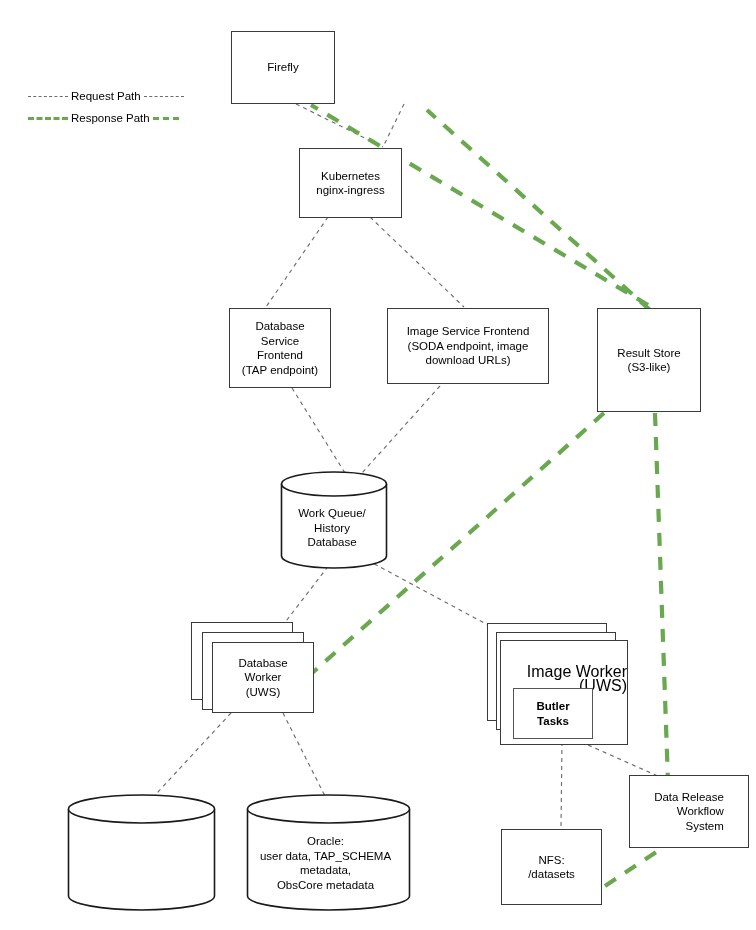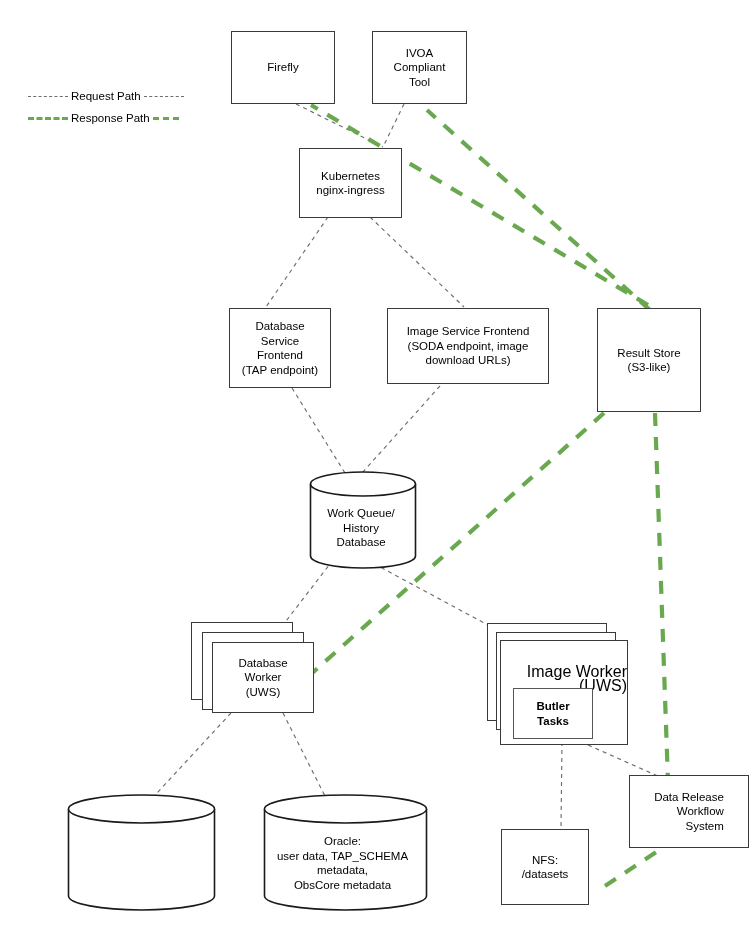--- a/index.html
+++ b/index.html
@@ -126,40 +126,37 @@
     </div>
     <div class="legend-row" style="left:28px; top:112px; width:170px;">
       <div class="legend-dash resp" style="width:40px;"></div>
       <div class="legend-label">Response Path</div>
       <div class="legend-dash resp" style="width:26px;"></div>
     </div>
   </div>
 
   <div class="node box" style="left:231px; top:31px; width:104px; height:73px;">Firefly</div>
 
-  <div class="node box" style="left:372px; top:31px; width:95px; height:73px;">IVOA
-Compliant
-Tool</div>
 
   <div class="node box" style="left:299px; top:148px; width:103px; height:70px;">Kubernetes
 nginx-ingress</div>
 
   <div class="node box" style="left:229px; top:308px; width:102px; height:80px;">Database
 Service
 Frontend
 (TAP endpoint)</div>
 
   <div class="node box" style="left:387px; top:308px; width:162px; height:76px;">Image Service Frontend
 (SODA endpoint, image
 download URLs)</div>
 
   <div class="node box" style="left:597px; top:308px; width:104px; height:104px;">Result Store
 (S3-like)</div>
 
-  <div class="cyl-wrap" style="left:309px; top:471px; width:104px; height:98px;">
+  <div class="cyl-wrap" style="left:280px; top:471px; width:104px; height:98px;">
     <svg width="108" height="98" viewBox="0 0 108 98">
       <path d="M1.5,13 L1.5,85 A52.5,12 0 0 0 106.5,85 L106.5,13" fill="#ffffff" stroke="#1a1a1a" stroke-width="1.6"></path>
       <ellipse cx="54" cy="13" rx="52.5" ry="12" fill="#ffffff" stroke="#1a1a1a" stroke-width="1.6"></ellipse>
     </svg>
     <div class="cyl-label" style="top:35px;">Work Queue/
 History
 Database</div>
   </div>
 
   <div class="stack-shadow" style="left:191px; top:622px; width:102px; height:78px;"></div>
@@ -177,31 +174,31 @@
 Tasks</div>
   </div>
 
   <div class="cyl-wrap" style="left:67px; top:794px; width:149px; height:117px;">
     <svg width="149" height="117" viewBox="0 0 149 117">
       <path d="M1.5,15 L1.5,102 A73,14 0 0 0 147.5,102 L147.5,15" fill="#ffffff" stroke="#1a1a1a" stroke-width="1.6"></path>
       <ellipse cx="74.5" cy="15" rx="73" ry="14" fill="#ffffff" stroke="#1a1a1a" stroke-width="1.6"></ellipse>
     </svg>
   </div>
 
-  <div class="cyl-wrap" style="left:257px; top:794px; width:165px; height:117px;padding-left:6px;">
+  <div class="cyl-wrap" style="left:240px; top:794px; width:165px; height:117px;padding-left:6px;">
     <svg width="165" height="117" viewBox="0 0 165 117">
       <path d="M1.5,15 L1.5,102 A81,14 0 0 0 163.5,102 L163.5,15" fill="#ffffff" stroke="#1a1a1a" stroke-width="1.6"></path>
       <ellipse cx="82.5" cy="15" rx="81" ry="14" fill="#ffffff" stroke="#1a1a1a" stroke-width="1.6"></ellipse>
     </svg>
     <div class="cyl-label" style="top:40px;">Oracle:
 user data, TAP_SCHEMA
 metadata,
 ObsCore metadata</div>
   </div>
 
-  <div class="node box" style="left:501px; top:829px; width:88px; height:76px;">NFS:
+  <div class="node box" style="left:501px; top:829px; width:101px; height:76px;">NFS:
 /datasets</div>
 
   <div class="node box" style="left:629px; top:775px; width:120px; height:73px;text-align:right;">Data Release
 Workflow
 System</div>
 
 </div>
 
 </body></html>

